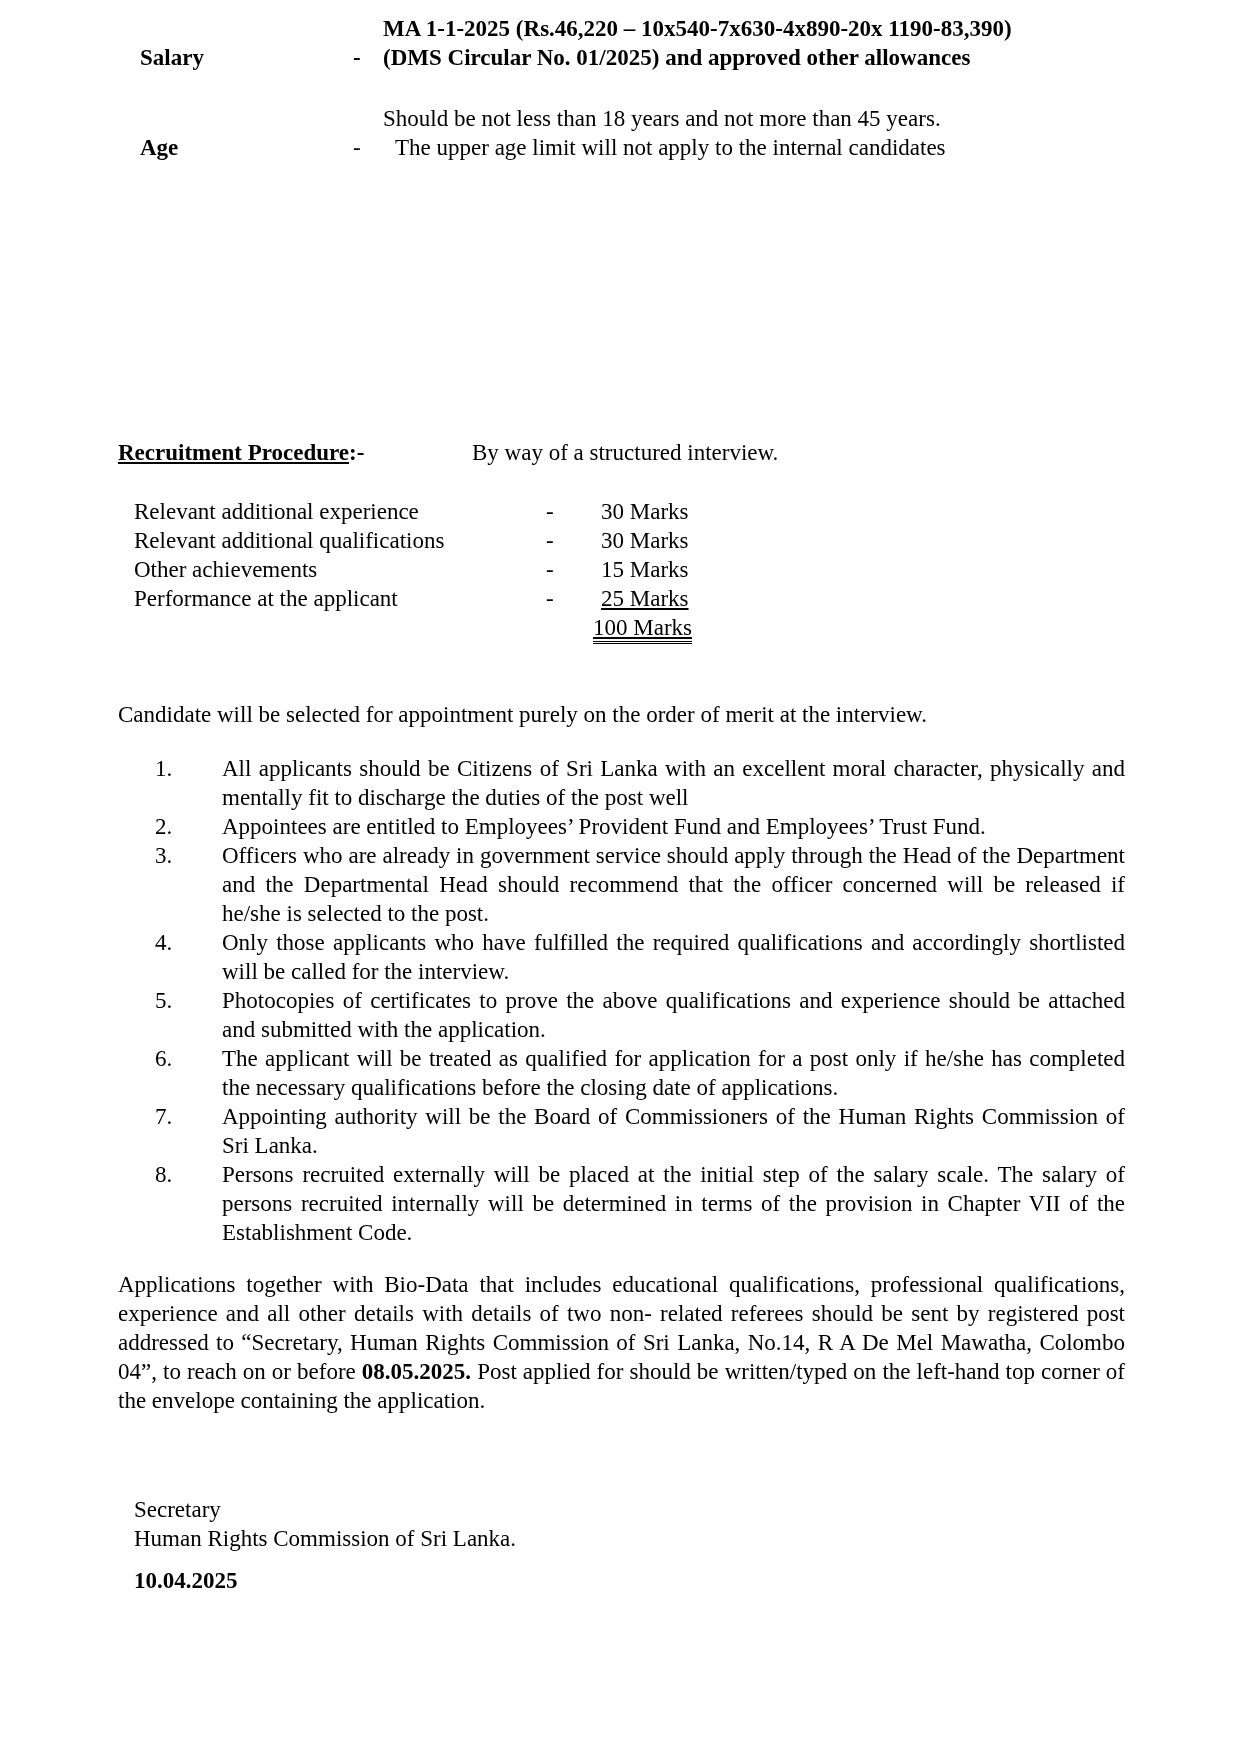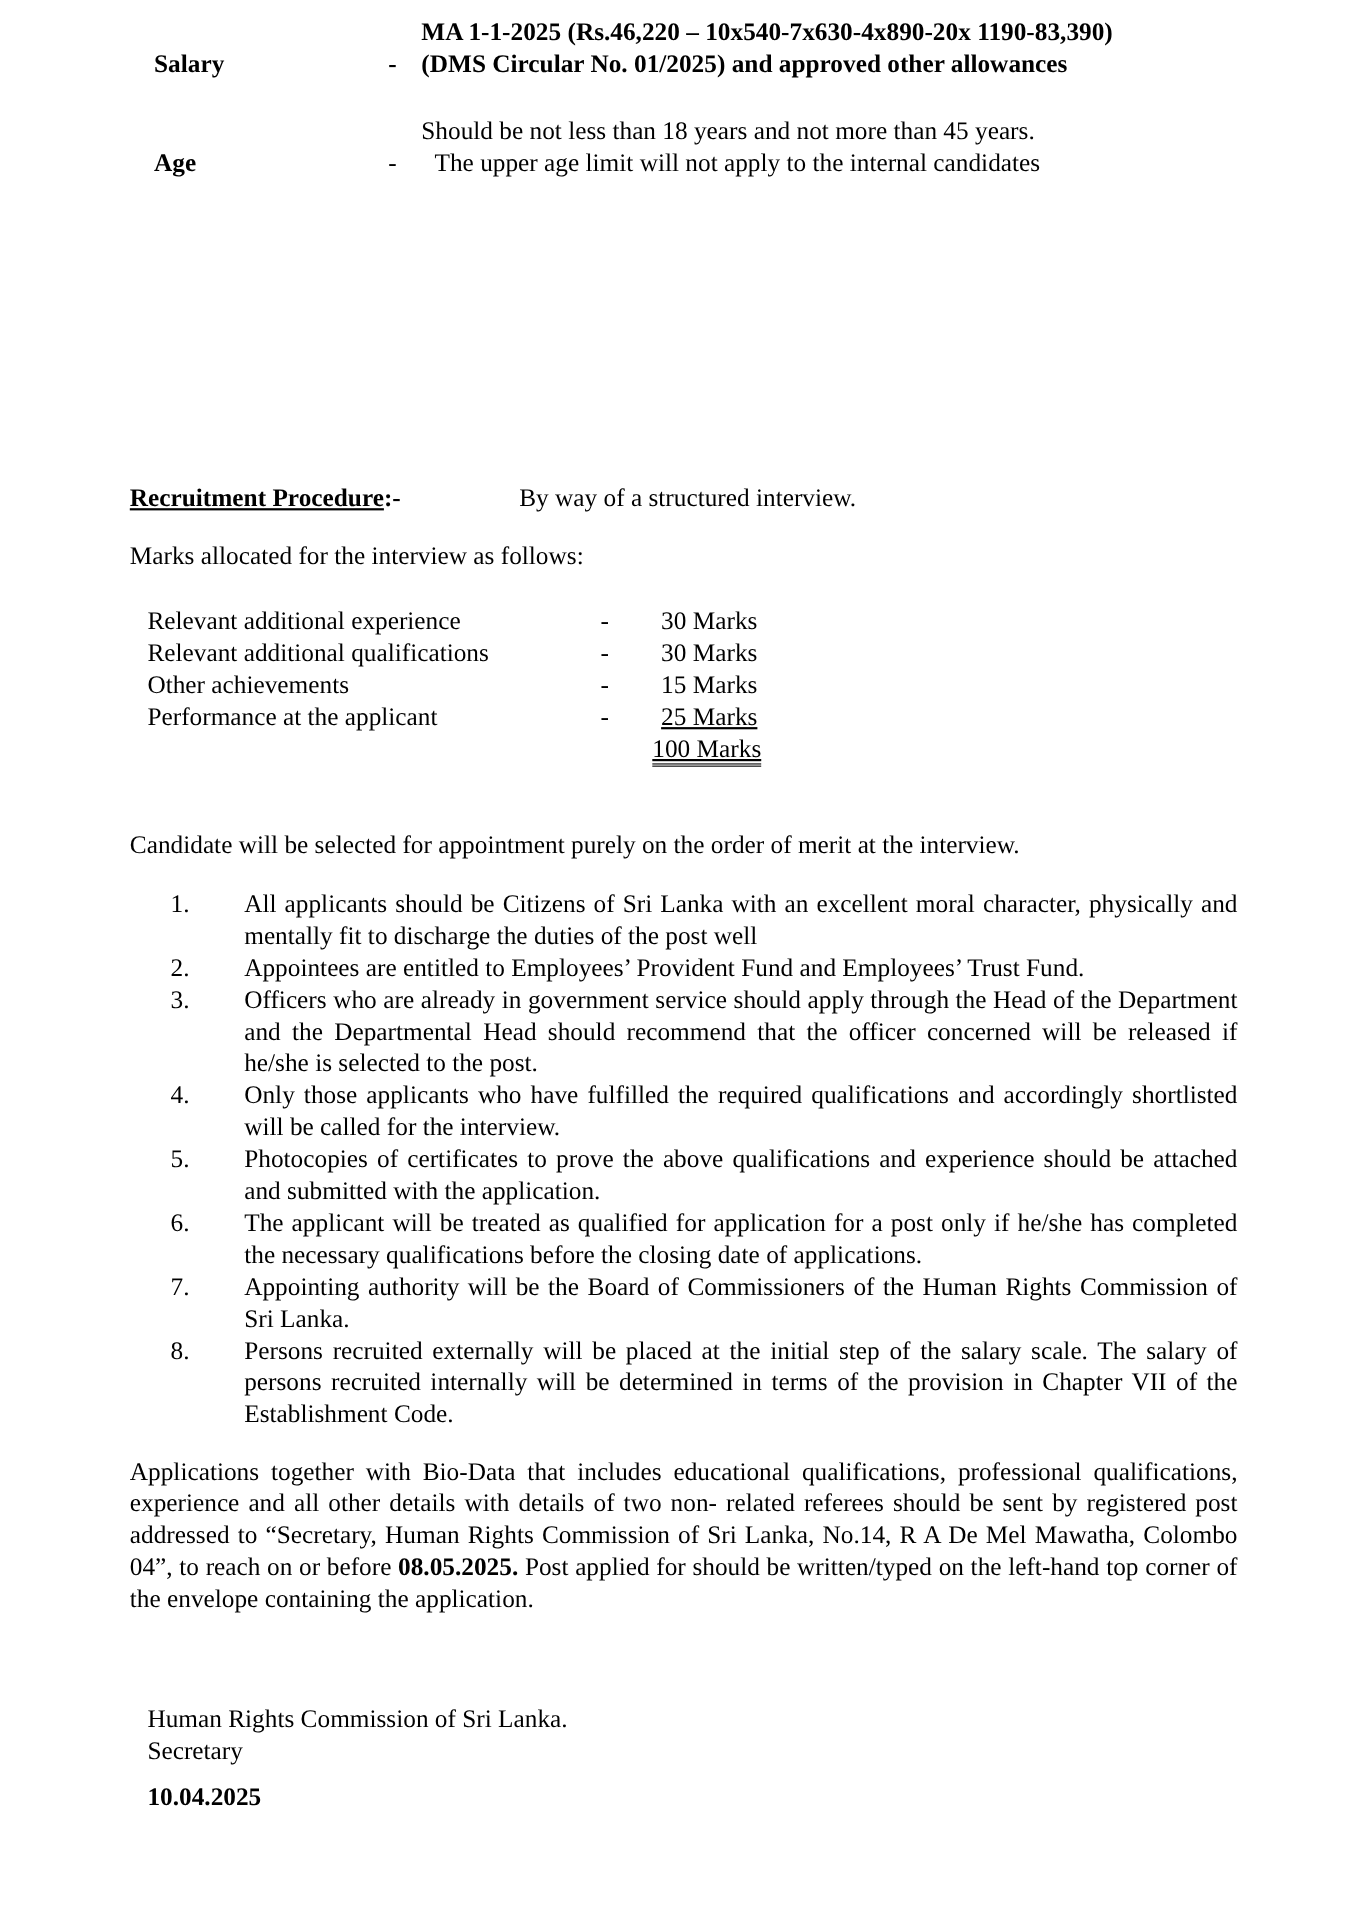--- a/index.html
+++ b/index.html
@@ -86,21 +86,20 @@
     </div>
   </div>
 
   <div class="recruit-row">
     <div class="recruit-head">
       <span class="head-u">Recruitment Procedure</span><span class="head-suffix">:-</span>
     </div>
     <div class="recruit-method">By way of a structured interview.</div>
   </div>
 
-  <div class="marks-intro">Marks allocated for the interview as follows:</div>
 
   <div class="marks-table">
     <div class="marks-row">
       <div class="marks-label">Relevant additional experience</div>
       <div class="marks-dash">-</div>
       <div class="marks-value">30 Marks</div>
     </div>
     <div class="marks-row">
       <div class="marks-label">Relevant additional qualifications</div>
       <div class="marks-dash">-</div>
@@ -159,18 +158,18 @@
       <div class="cond-num">8.</div>
       <div class="cond-text">Persons recruited externally will be placed at the initial step of the salary scale. The salary of persons recruited internally will be determined in terms of the provision in Chapter VII of the Establishment Code.</div>
     </div>
   </div>
 
   <div class="closing">
     <span>Applications together with Bio-Data that includes educational qualifications, professional qualifications, experience and all other details with details of two non- related referees should be sent by registered post addressed to “Secretary, Human Rights Commission of Sri Lanka, No.14, R A De Mel Mawatha, Colombo 04”, to reach on or before </span><span class="deadline">08.05.2025.</span><span> Post applied for should be written/typed on the left-hand top corner of the envelope containing the application.</span>
   </div>
 
   <div class="signature">
+    <div>Secretary</div>
     <div>Human Rights Commission of Sri Lanka.</div>
-    <div>Secretary</div>
   </div>
   <div class="doc-date">10.04.2025</div>
 
 </div>
 
 </body></html>

